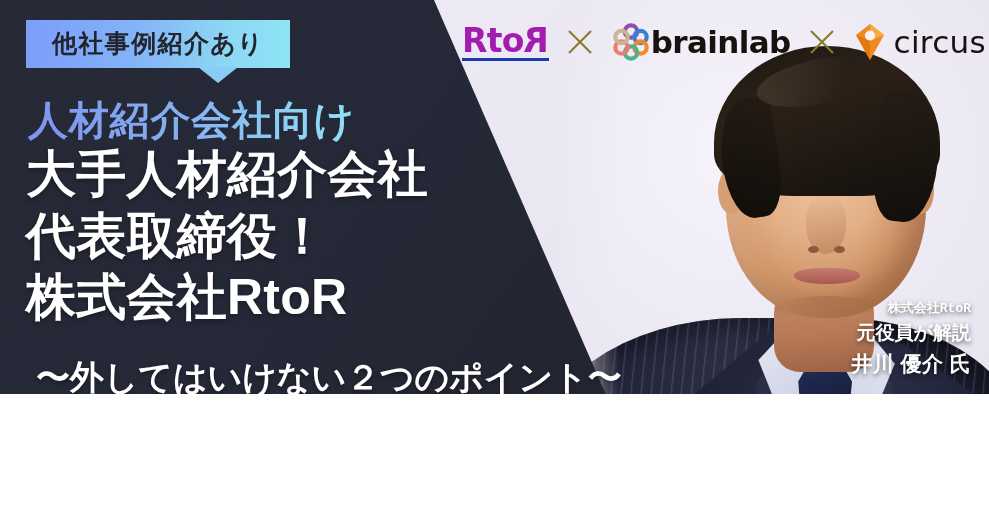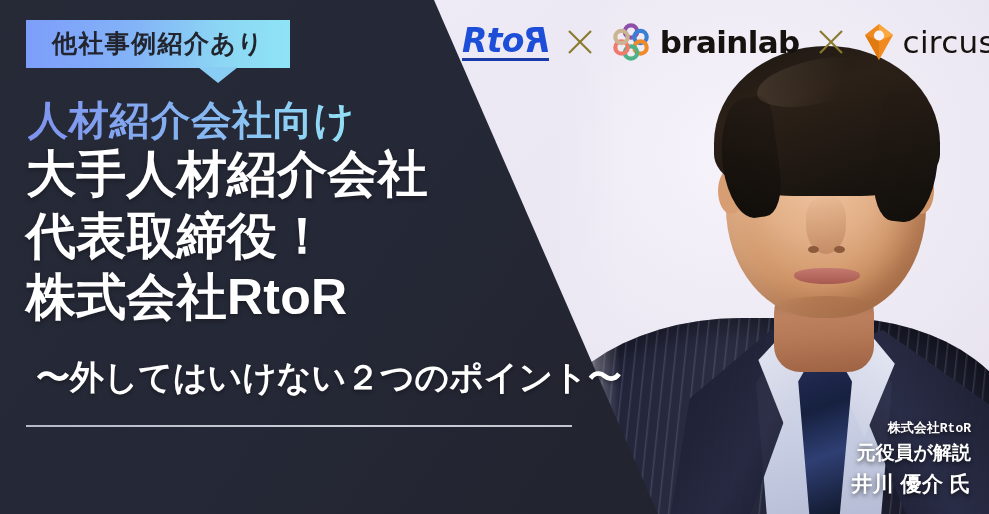--- a/index.html
+++ b/index.html
@@ -1,19 +1,19 @@
 <!DOCTYPE html>
 <html><head>
 <meta charset="utf-8">
 <style>
   html,body{margin:0;padding:0;background:#fff;}
   *{box-sizing:border-box;}
   #banner{
     position:relative;
-    width:989px;height:514px;
+    width:989px;height:394px;
     overflow:hidden;
     font-family:"Liberation Sans","DejaVu Sans",sans-serif;
     background:#edeaf4;
   }
 
   
   .right-panel{
     position:absolute;inset:0;
     background:linear-gradient(140deg,#f2effa 0%,#ece8f3 45%,#e6e2ee 100%);
   }
@@ -211,31 +211,30 @@
     background:linear-gradient(90deg,#cfd3e0,#e9ecf4 60%,#dfe2ec);
     opacity:.85;
   }
 
   
   .logos{
     position:absolute;left:462px;top:18px;
     height:48px;display:flex;align-items:center;gap:16px;
   }
   .logo-rtor{
-    font-size:33px;font-weight:800;color:#1d4ed8;letter-spacing:-.02em;
+    font-size:33px;font-weight:800;color:#a21caf;letter-spacing:-.02em;
     line-height:1;position:relative;padding-bottom:4px;display:flex;align-items:baseline;
     font-family:"DejaVu Sans","Liberation Sans",sans-serif;
-    font-style:italic;
   }
   .logo-rtor .mirror{display:inline-block;transform:scaleX(-1);}
   .logo-rtor::after{
     content:"";position:absolute;left:0;right:0;bottom:0;height:3px;background:#1a3aa8;
   }
   .xmark{width:30px;height:30px;flex:0 0 auto;}
-  .brainlab{display:flex;align-items:center;gap:9px;}
+  .brainlab{display:flex;align-items:center;}
   .bl-word{
     font-size:31px;font-weight:700;color:#15120f;letter-spacing:-.02em;
     font-family:"DejaVu Sans","Liberation Sans",sans-serif;
   }
   .circus{display:flex;align-items:center;gap:7px;}
   .cc-word{
     font-size:31px;font-weight:400;color:#15120f;letter-spacing:.01em;
     font-family:"DejaVu Sans","Liberation Sans",sans-serif;
   }
 

